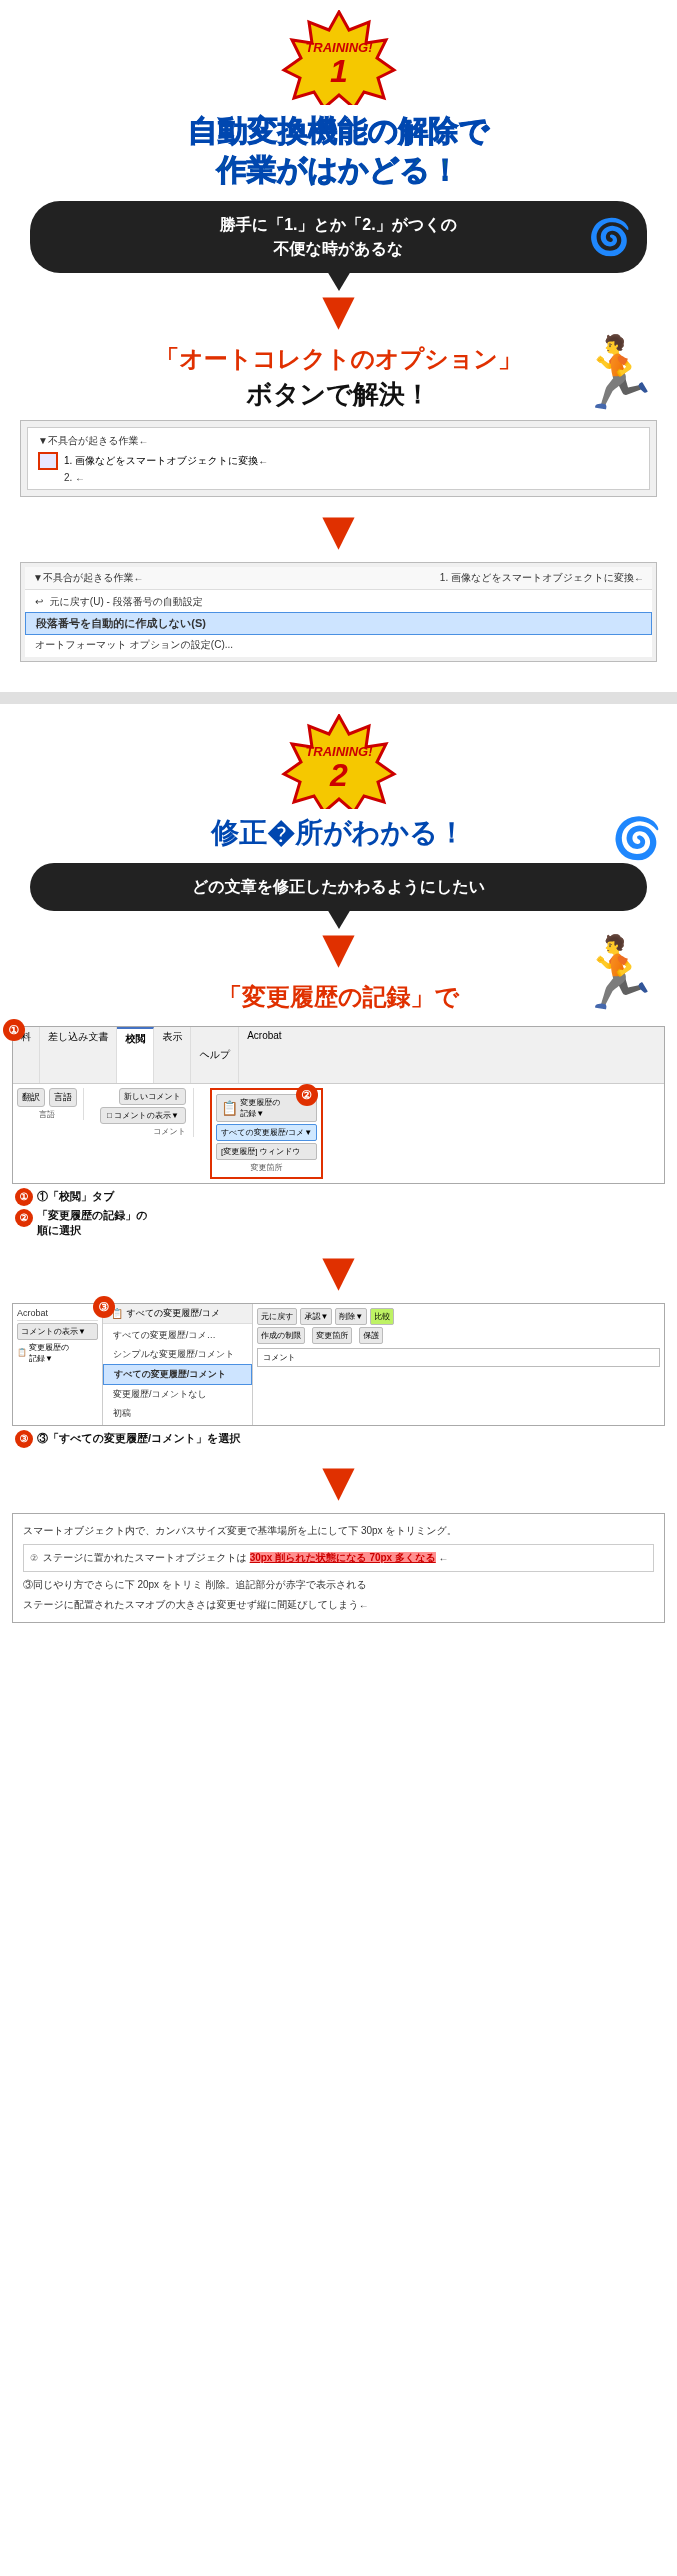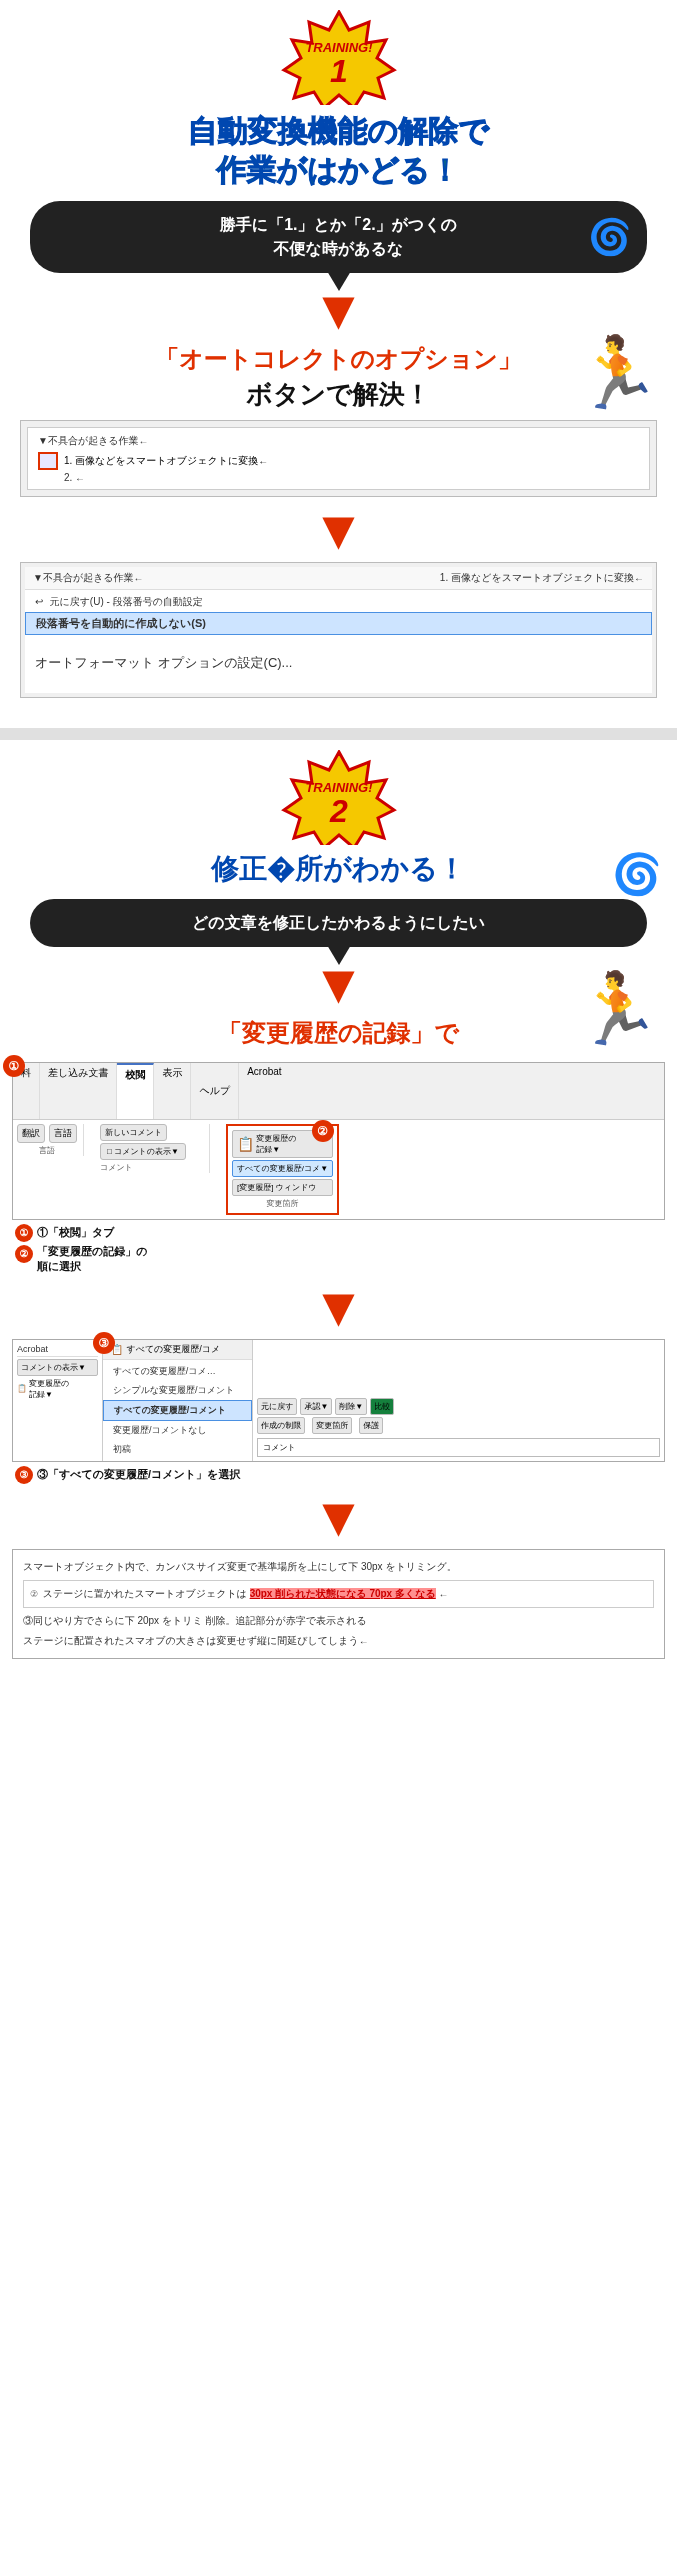--- a/index.html
+++ b/index.html
@@ -118,21 +118,21 @@
       </div>
 
       <div style="padding:2px 0;">
         <div style="padding:3px 10px; font-size:10px; color:#333; display:flex; align-items:center; gap:6px;">
           <span style="font-size:10px;">↩</span>
           <span>元に戻す(U) - 段落番号の自動設定</span>
         </div>
         <div style="padding:3px 10px; font-size:11px; color:#333; background:#cde4ff; border:1px solid #4a90e2; display:flex; align-items:center; gap:6px; font-weight:bold;">
           <span>段落番号を自動的に作成しない(S)</span>
         </div>
-        <div style="padding:19px 10px; font-size:13px; color:#333; display:flex; align-items:center; gap:6px;">
+        <div style="padding:3px 10px; font-size:10px; color:#333; display:flex; align-items:center; gap:6px;">
           <span>オートフォーマット オプションの設定(C)...</span>
         </div>
       </div>
     </div>
   </div>
 
 </div>
 
 <div class="section-divider"></div>
 
@@ -178,21 +178,21 @@
     <div style="display:flex;padding:4px 4px;gap:16px;align-items:flex-start;">
 
       <div style="display:flex;flex-direction:column;align-items:center;border-right:1px solid #ddd;padding-right:6px;min-width:55px;">
         <div style="display:flex;gap:4px;margin-bottom:2px;">
           <div style="background:#e8e8e8;border:1px solid #bbb;border-radius:3px;padding:2px 4px;font-size:9px;cursor:pointer;">翻訳</div>
           <div style="background:#e8e8e8;border:1px solid #bbb;border-radius:3px;padding:2px 4px;font-size:9px;cursor:pointer;">言語</div>
         </div>
         <div style="font-size:8px;color:#555;">言語</div>
       </div>
 
-      <div style="display:flex;flex-direction:column;align-items:flex-start;border-right:1px solid #ddd;padding-right:23px;min-width:80px;">
+      <div style="display:flex;flex-direction:column;align-items:flex-end;border-right:1px solid #ddd;padding-right:7px;min-width:80px;">
         <div style="display:flex;gap:2px;margin-bottom:2px;">
           <div style="background:#e8e8e8;border:1px solid #bbb;border-radius:3px;padding:2px 4px;font-size:8px;cursor:pointer;white-space:nowrap;">新しいコメント</div>
         </div>
         <div style="background:#e8e8e8;border:1px solid #bbb;border-radius:3px;padding:2px 6px;font-size:8px;cursor:pointer;margin-bottom:2px;">□ コメントの表示▼</div>
         <div style="font-size:8px;color:#555;">コメント</div>
       </div>
 
       <div style="display:flex;flex-direction:column;align-items:center;padding-right:6px;min-width:100px;border:2px solid #e03000;padding:4px;">
 
         <div style="position:absolute;margin-left:80px;margin-top:-10px;width:22px;height:22px;background:#e03000;border-radius:50%;color:#fff;display:flex;align-items:center;justify-content:center;font-size:12px;font-weight:bold;">②</div>
@@ -242,26 +242,26 @@
       </div>
       <div style="padding:2px 0;">
         <div style="padding:3px 10px;font-size:9px;color:#333;cursor:pointer;">すべての変更履歴/コメ…</div>
         <div style="padding:3px 10px;font-size:9px;color:#333;cursor:pointer;">シンプルな変更履歴/コメント</div>
         <div style="padding:3px 10px;font-size:9px;color:#333;background:#cde4ff;border:1px solid #4a90e2;font-weight:bold;cursor:pointer;">すべての変更履歴/コメント</div>
         <div style="padding:3px 10px;font-size:9px;color:#333;cursor:pointer;">変更履歴/コメントなし</div>
         <div style="padding:3px 10px;font-size:9px;color:#333;cursor:pointer;">初稿</div>
       </div>
     </div>
 
-    <div style="flex:1;padding:4px;display:flex;flex-direction:column;gap:2px;justify-content:flex-end;">
+    <div style="flex:1;padding:4px;display:flex;flex-direction:column;gap:2px;">
       <div style="display:flex;gap:3px;flex-wrap:wrap;">
         <div style="background:#e8e8e8;border:1px solid #bbb;border-radius:2px;padding:2px 3px;font-size:8px;cursor:pointer;">元に戻す</div>
         <div style="background:#e8e8e8;border:1px solid #bbb;border-radius:2px;padding:2px 3px;font-size:8px;cursor:pointer;">承認▼</div>
         <div style="background:#e8e8e8;border:1px solid #bbb;border-radius:2px;padding:2px 3px;font-size:8px;cursor:pointer;">削除▼</div>
-        <div style="background:#15803d;border:1px solid #bbb;border-radius:2px;padding:2px 3px;font-size:8px;cursor:pointer;">比較</div>
+        <div style="background:#bef264;border:1px solid #bbb;border-radius:2px;padding:2px 3px;font-size:8px;cursor:pointer;">比較</div>
       </div>
       <div style="display:flex;gap:7px;flex-wrap:wrap;">
         <div style="background:#e8e8e8;border:1px solid #bbb;border-radius:2px;padding:2px 3px;font-size:8px;cursor:pointer;">作成の制限</div>
         <div style="background:#e8e8e8;border:1px solid #bbb;border-radius:2px;padding:2px 3px;font-size:8px;cursor:pointer;">変更箇所</div>
         <div style="background:#e8e8e8;border:1px solid #bbb;border-radius:2px;padding:2px 3px;font-size:8px;cursor:pointer;">保護</div>
       </div>
 
       <div style="background:#fff;border:1px solid #bbb;padding:3px 5px;font-size:8px;margin-top:2px;">
         コメント
       </div>

